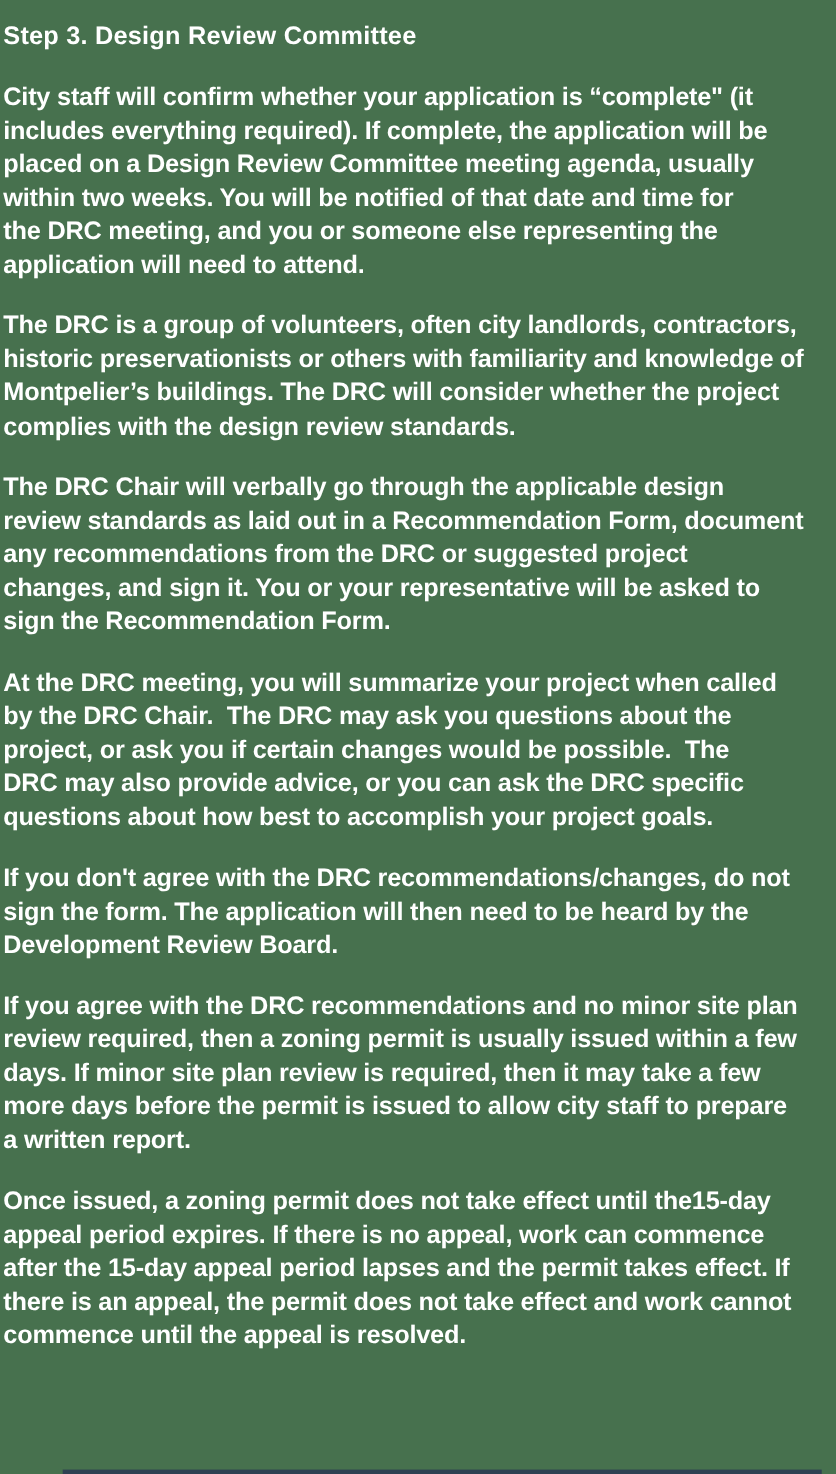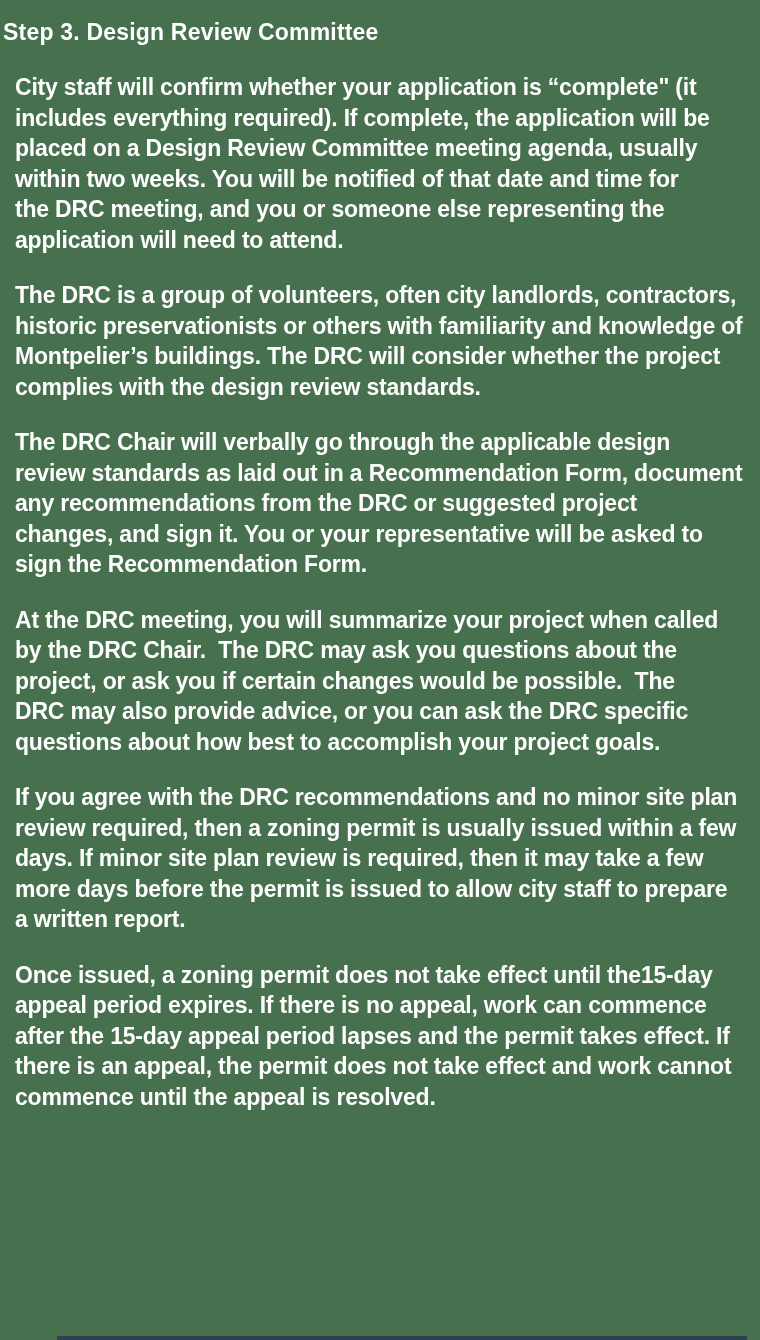--- a/index.html
+++ b/index.html
@@ -24,21 +24,21 @@
     font-size: 23px;
     line-height: 28px;
     margin: 0 0 26px 0;
     letter-spacing: 0.2px;
     font-weight: 700;
     color: #FFFFFF;
   }
   .doc p {
     font-size: 23px;
     line-height: 30.5px;
-    margin: 0 0 25px 12px;
+    margin: 0 0 25px 0;
     white-space: pre;            
     letter-spacing: -0.2px;
     font-weight: 700;
     color: #FFFFFF;
   }
   .bottom-bar {
     position: absolute;
     left: 57px;
     right: 13px;
     bottom: 0;
@@ -64,20 +64,23 @@
   <p>The DRC Chair will verbally go through the applicable design
 review standards as laid out in a Recommendation Form, document
 any recommendations from the DRC or suggested project
 changes, and sign it. You or your representative will be asked to
 sign the Recommendation Form.</p>
   <p>At the DRC meeting, you will summarize your project when called
 by the DRC Chair.  The DRC may ask you questions about the
 project, or ask you if certain changes would be possible.  The
 DRC may also provide advice, or you can ask the DRC specific
 questions about how best to accomplish your project goals.</p>
+  <p>If you don't agree with the DRC recommendations/changes, do not
+sign the form. The application will then need to be heard by the
+Development Review Board.</p>
   <p>If you agree with the DRC recommendations and no minor site plan
 review required, then a zoning permit is usually issued within a few
 days. If minor site plan review is required, then it may take a few
 more days before the permit is issued to allow city staff to prepare
 a written report.</p>
   <p>Once issued, a zoning permit does not take effect until the15-day
 appeal period expires. If there is no appeal, work can commence
 after the 15-day appeal period lapses and the permit takes effect. If
 there is an appeal, the permit does not take effect and work cannot
 commence until the appeal is resolved.</p>

